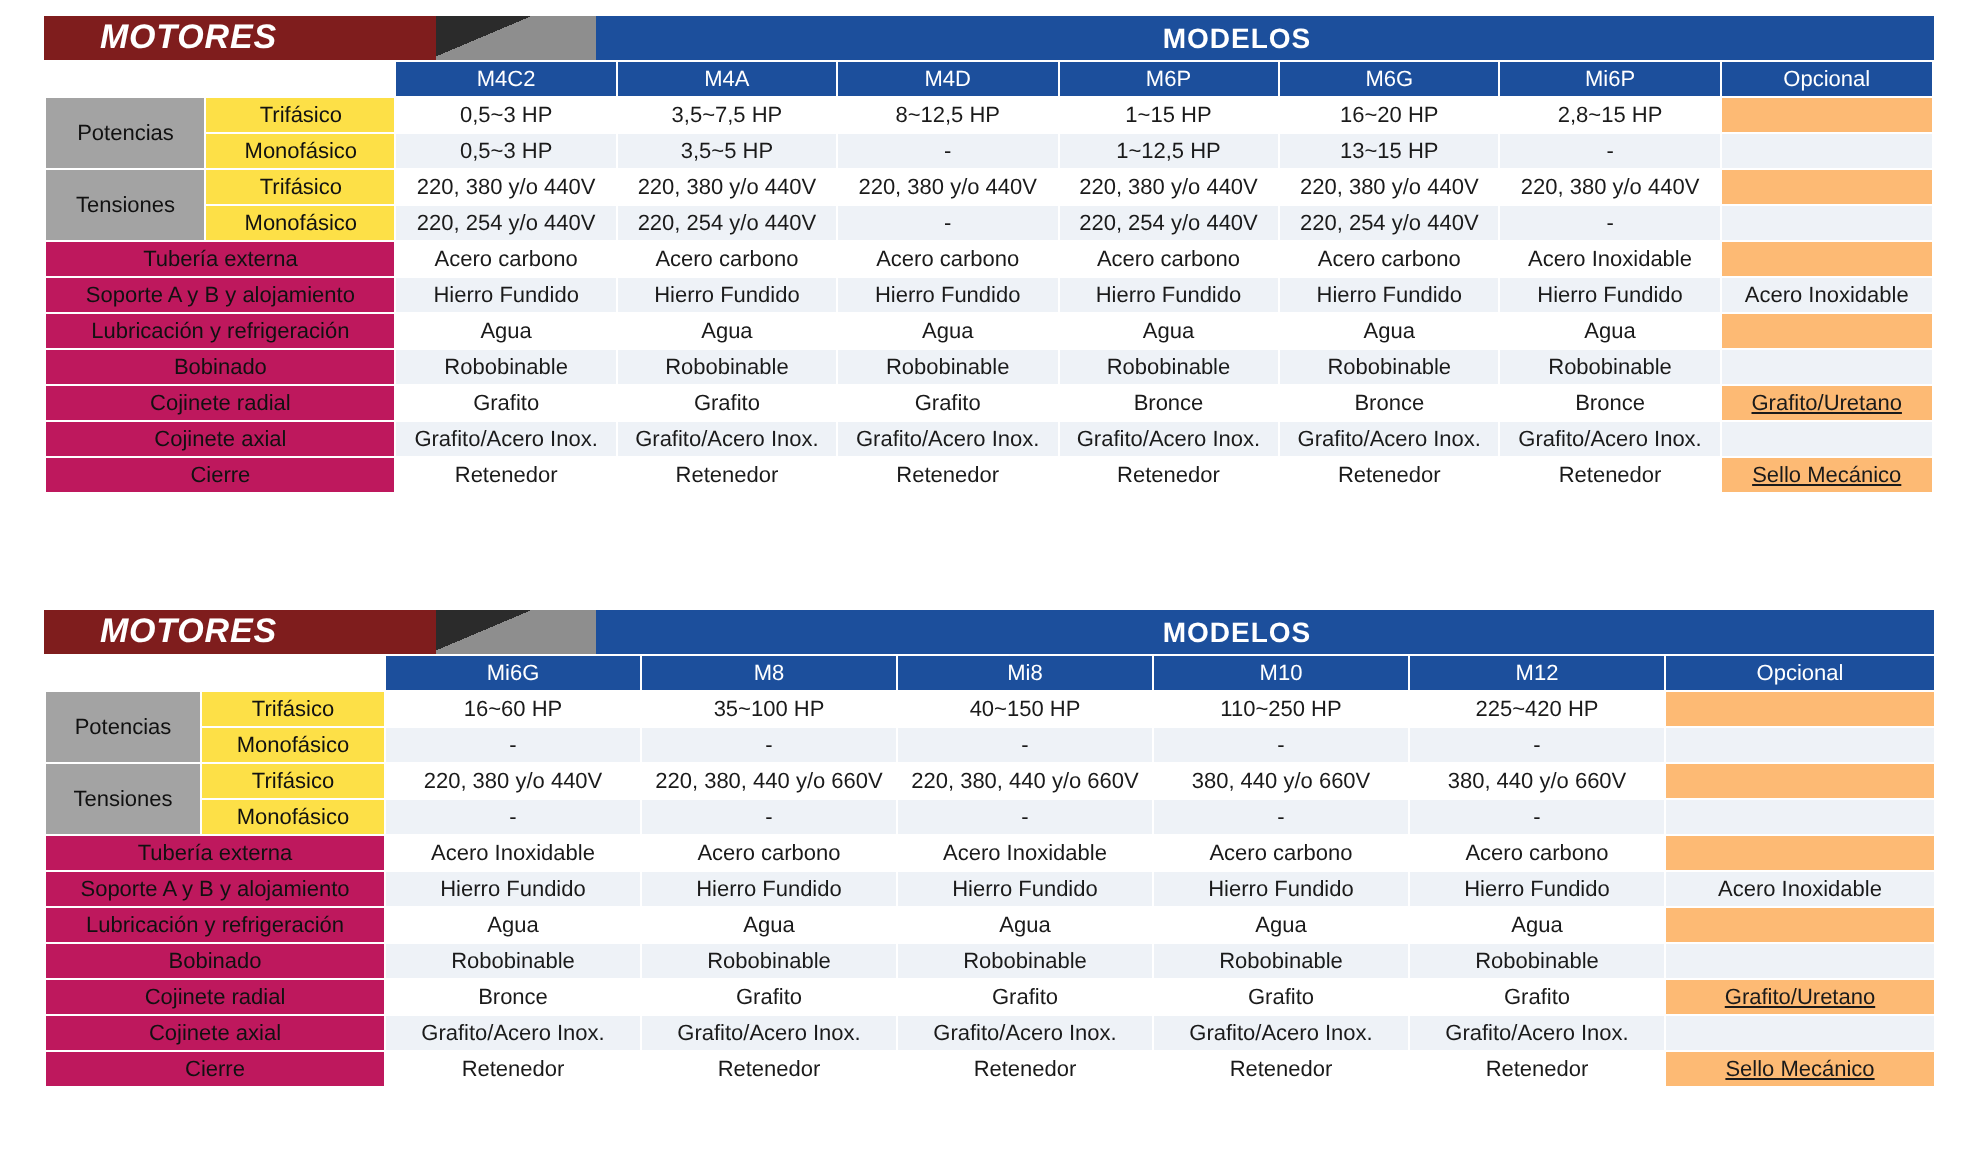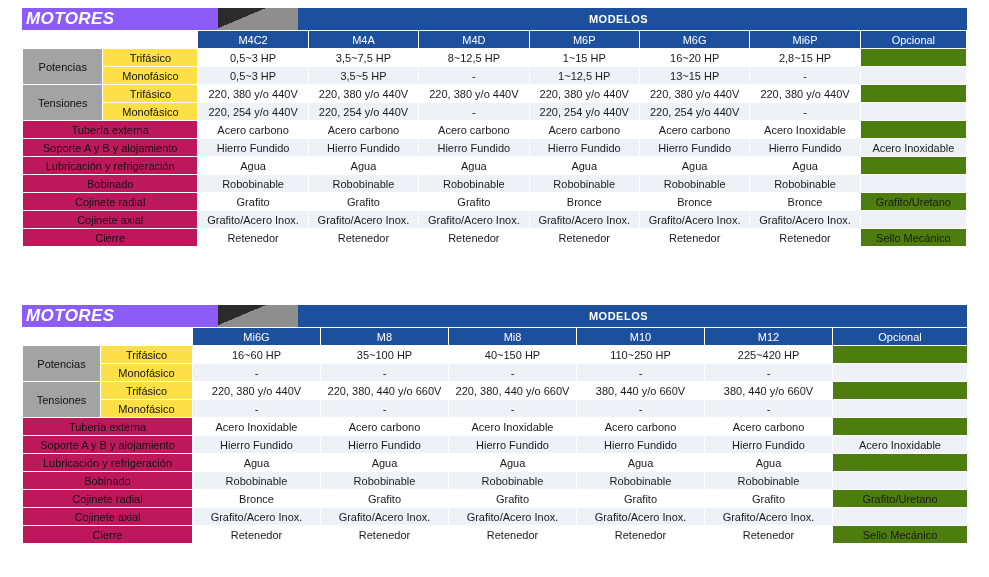--- a/index.html
+++ b/index.html
@@ -34,44 +34,44 @@
   
   .hdr {
     position: relative;
     height: 22px;
     display: flex;
     align-items: stretch;
   }
   .hdr-title {
     position: relative;
     width: 196px;
-    background: #8b5cf6;
+    background: #7f1d1d;
     color: #ffffff;
     font-style: italic;
     font-weight: bold;
     font-size: 17px;
     letter-spacing: 0.4px;
     display: flex;
     align-items: center;
-    padding-left: 4px;
+    padding-left: 28px;
     box-sizing: border-box;
     z-index: 2;
   }
   .hdr-slant {
     width: 52px;
     background: linear-gradient(to bottom right, #2b2b2b 0%, #2b2b2b 46%, #8e8e8e 46%, #8e8e8e 100%);
     position: relative;
     z-index: 2;
   }
   .hdr-models {
     flex: 1;
     background: #1c4f9c;
     color: #ffffff;
     font-weight: bold;
-    font-size: 11px;
+    font-size: 14px;
     display: flex;
     align-items: center;
     justify-content: center;
     letter-spacing: 0.5px;
   }
   
   .hdr-wedge {
     position: absolute;
     left: 196px;
     top: 0;
@@ -114,21 +114,21 @@
     background: #fde047;
     color: #111;
     font-size: 10.5px;
   }
   .lbl-wide {
     background: #be185d;
     color: #111;
   }
   .val-a { background: #ffffff; }
   .val-b { background: #eef2f7; }
-  .opt { background: #4d7c0f; }
+  .opt { background: #fdba74; text-decoration: underline; }
   .opt-b { background: #eef2f7; }
 </style>
 </head>
 <body>
 
 <div class="page">
 
   <div class="spec-block" id="block-1">
     <div class="hdr">
       <div class="hdr-wedge"></div>

